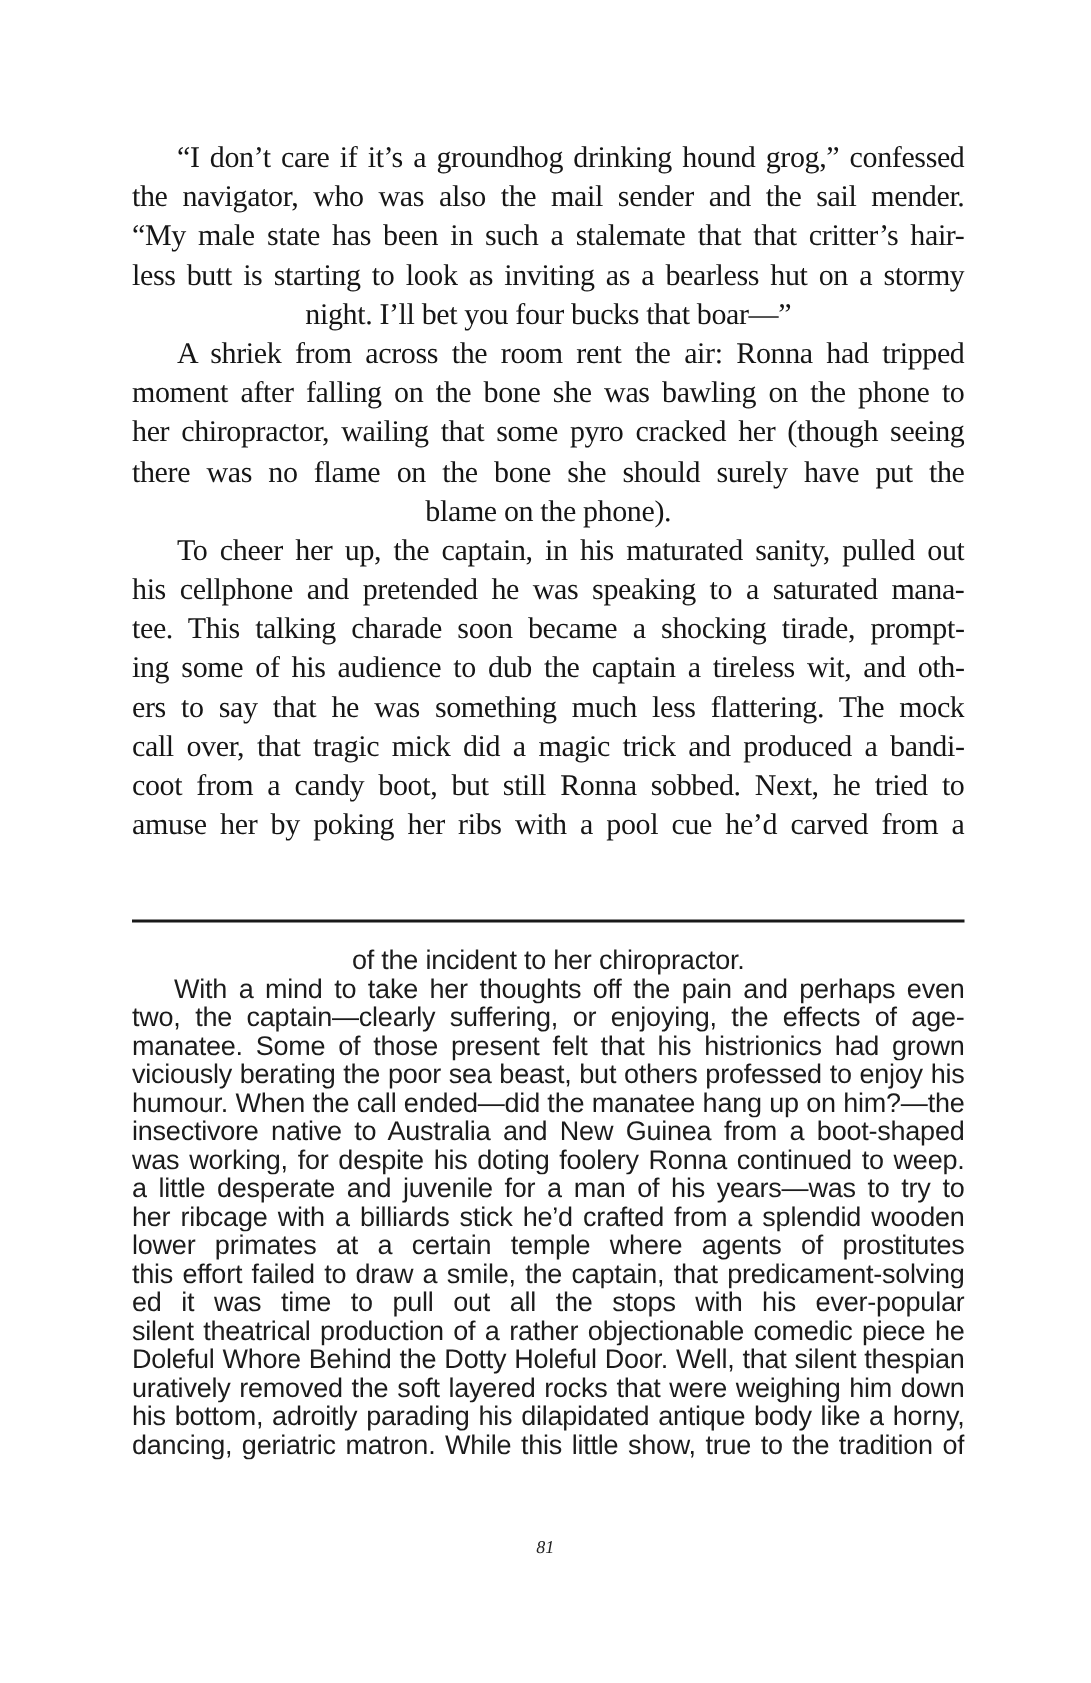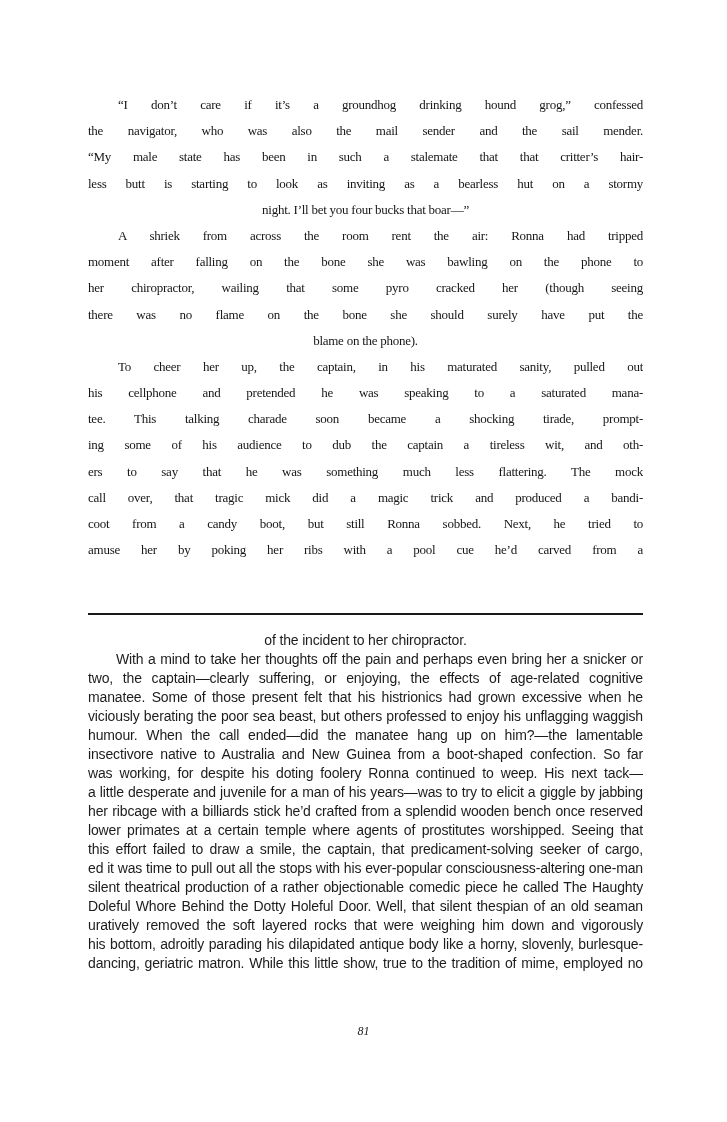--- a/index.html
+++ b/index.html
@@ -12,35 +12,35 @@
   .page {
     position: relative;
     width: 727px; height: 1122px;
     background: #ffffff;
     overflow: hidden;
   }
   .body-text {
     position: absolute;
     top: 92px; left: 88px; width: 555px;
     font-family: "Liberation Serif", serif;
-    font-size: 13px;
+    font-size: 20px;
     letter-spacing: -0.25px;
     color: #161616;
   }
   .body-text .line { height: 26.2px; line-height: 26.2px; }
   .footnote-rule {
     position: absolute;
     top: 613px; left: 88px; width: 555px; height: 2px;
     background: #191919;
   }
   .footnote {
     position: absolute;
     top: 631px; left: 88px; width: 555px;
     font-family: "Liberation Sans", sans-serif;
-    font-size: 14px;
+    font-size: 18px;
     letter-spacing: -0.15px;
     color: #1c1c1c;
   }
   .footnote .line { height: 19px; line-height: 19px; }
   .line {
     overflow: hidden;
     text-align: center;
     white-space: normal;
   }
   .line.j {

